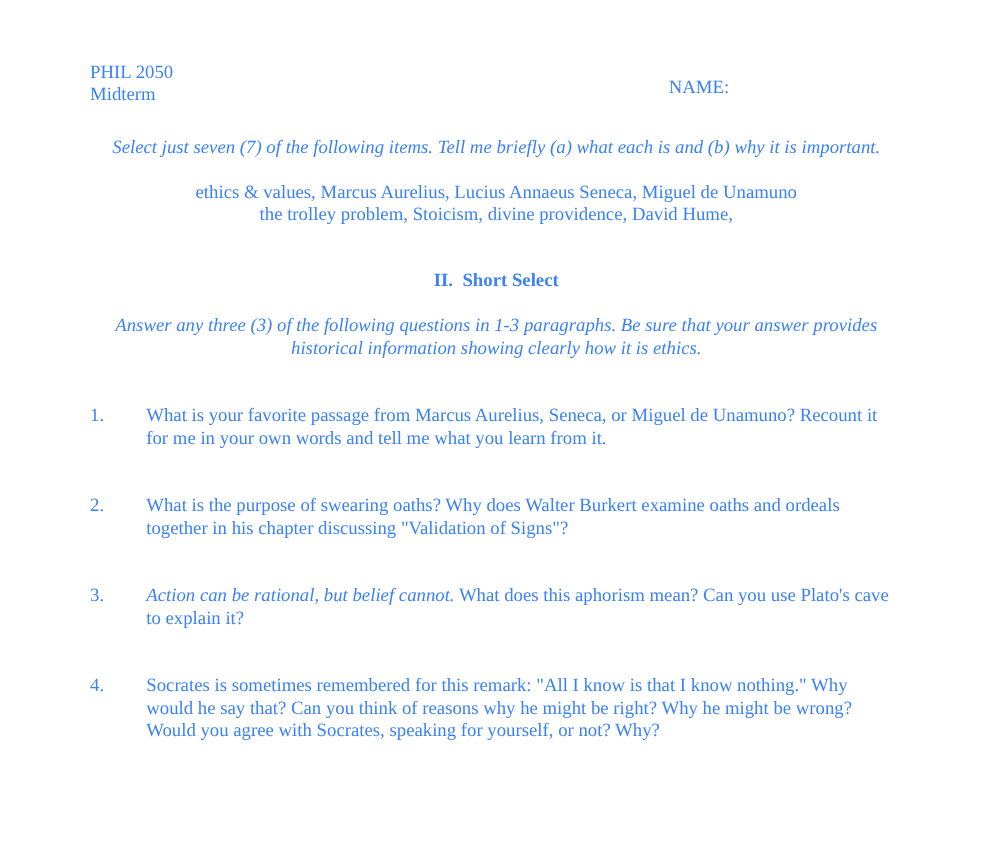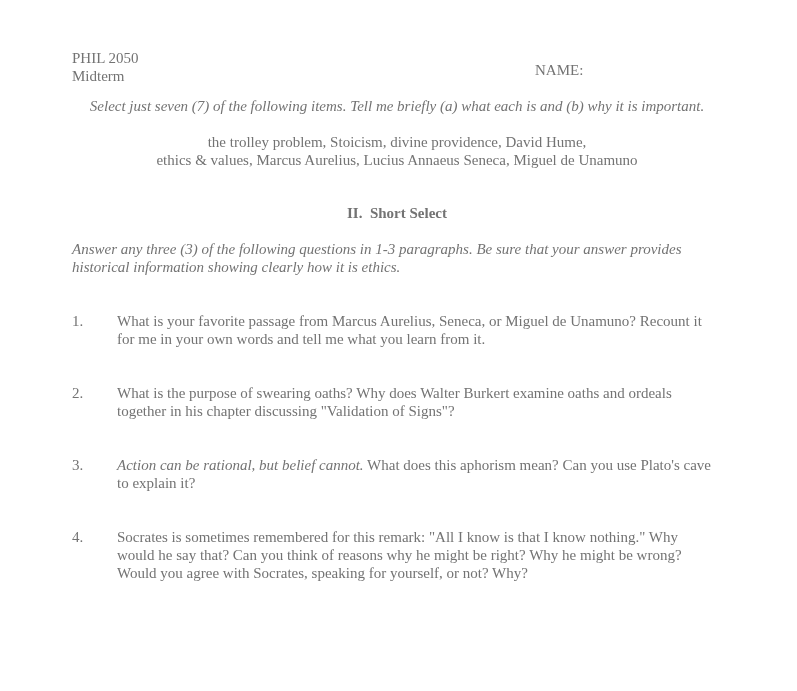--- a/index.html
+++ b/index.html
@@ -5,21 +5,21 @@
   html, body {
     margin: 0;
     padding: 0;
     background: #ffffff;
   }
   .page {
     position: relative;
     width: 797px;
     height: 691px;
     background: #ffffff;
-    color: #737373;
+    color: #3b82f6;
     font-family: "Liberation Serif", "DejaVu Serif", serif;
     font-size: 15px;
     line-height: 18px;
     box-sizing: border-box;
     padding: 49px 75px 0 72px;
     overflow: hidden;
   }
   .doc-header {
     position: relative;
     height: 36px;
@@ -34,35 +34,35 @@
     line-height: 18px;
   }
   .section-heading {
     text-align: center;
     font-weight: bold;
     white-space: pre-wrap;
     line-height: 18px;
   }
   .heading-1 { margin-top: 18px; }
   .instructions-1 {
-    margin-top: 12px;
+    margin-top: 24px;
     text-align: center;
     font-style: italic;
     white-space: nowrap;
     line-height: 18px;
   }
   .items-list {
     margin-top: 18px;
     text-align: center;
     line-height: 18px;
   }
   .heading-2 { margin-top: 35px; }
   .instructions-2 {
     margin-top: 18px;
-    text-align: left;
+    text-align: center;
     font-style: italic;
     line-height: 18px;
   }
   .questions {
     margin-top: 36px;
   }
   .question {
     display: flex;
     align-items: flex-start;
   }
@@ -89,22 +89,22 @@
       <div>PHIL 2050</div>
       <div>Midterm</div>
     </div>
     <div class="name-label">NAME:</div>
   </div>
 
 
   <div class="instructions-1">Select just seven (7) of the following items. Tell me briefly (a) what each is and (b) why it is important.</div>
 
   <div class="items-list">
+    <div>ethics &amp; values, Marcus Aurelius, Lucius Annaeus Seneca, Miguel de Unamuno</div>
     <div>the trolley problem, Stoicism, divine providence, David Hume,</div>
-    <div>ethics &amp; values, Marcus Aurelius, Lucius Annaeus Seneca, Miguel de Unamuno</div>
   </div>
 
   <div class="section-heading heading-2">II.  Short Select</div>
 
   <div class="instructions-2">
     <div>Answer any three (3) of the following questions in 1-3 paragraphs. Be sure that your answer provides</div>
     <div>historical information showing clearly how it is ethics.</div>
   </div>
 
   <div class="questions">

